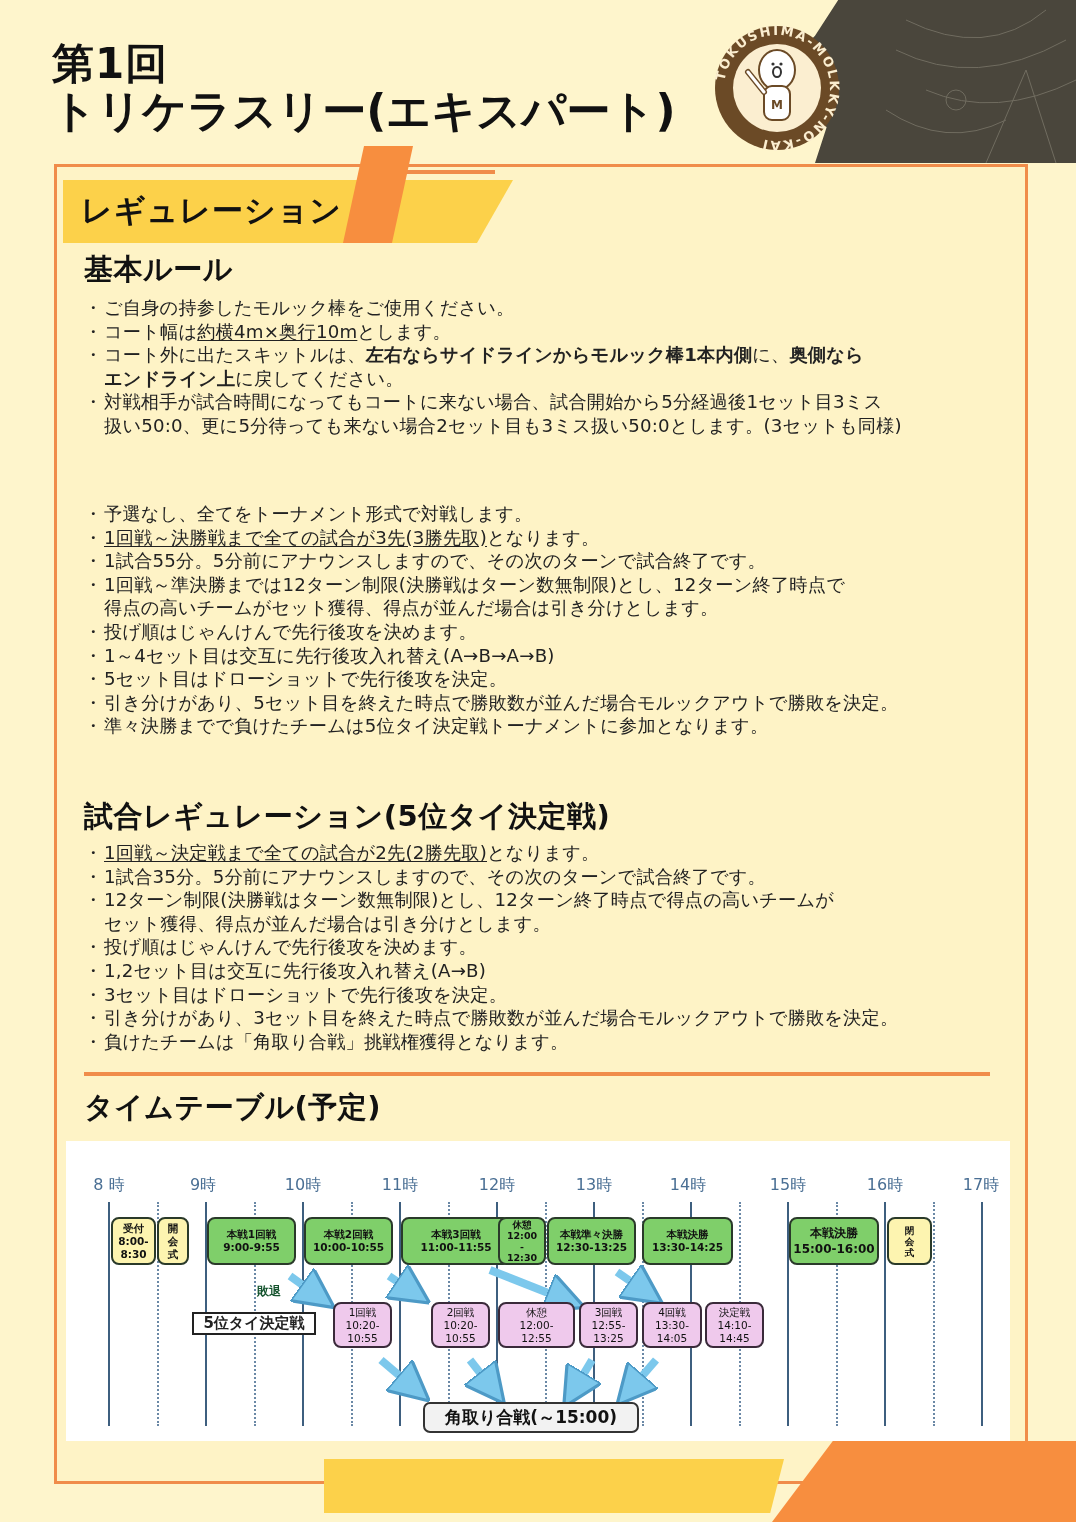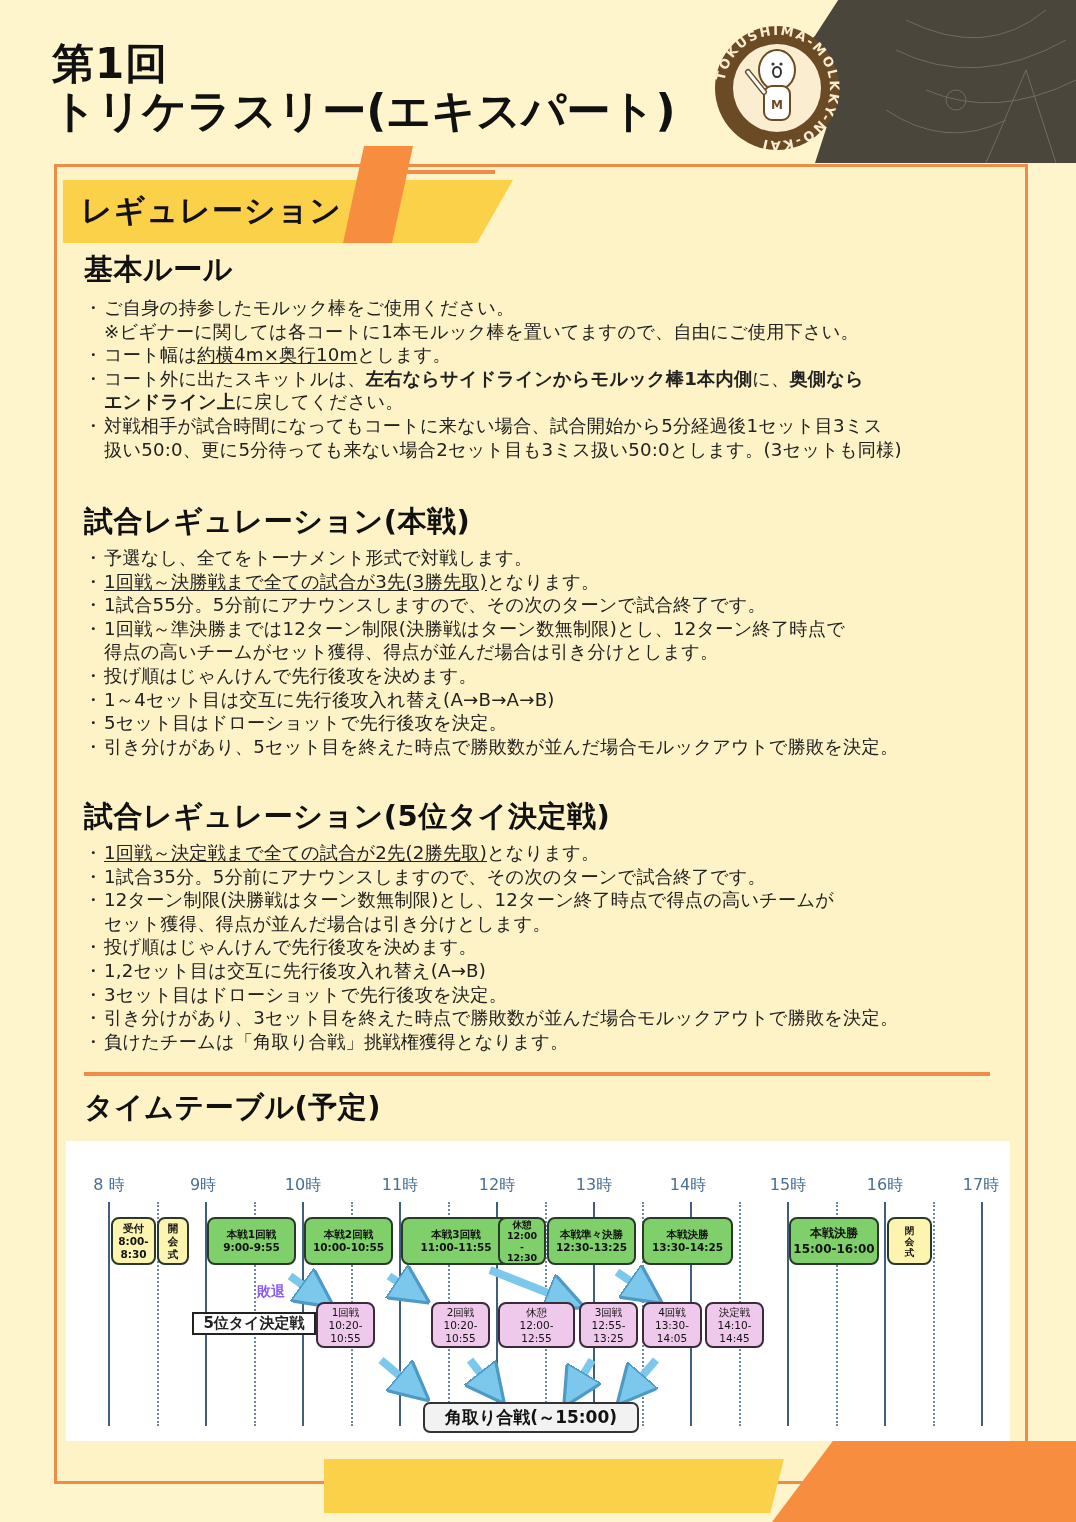--- a/index.html
+++ b/index.html
@@ -112,21 +112,21 @@
   .box.gray { background: #f2f2f2; border-color: #333; font-size: 17px; font-weight: bold; border-radius: 7px; }
   .box.big { font-size: 12px; line-height: 16px; }
 
   .label-5th {
     position: absolute; left: 192px; top: 1312px; width: 124px; height: 23px;
     border: 2px solid #222; background: #fff;
     font-size: 15px; font-weight: bold; text-align: center; line-height: 19px;
   }
   .label-haitai {
     position: absolute; left: 257px; top: 1283px;
-    font-size: 14px; font-weight: bold; color: #8b5cf6;
+    font-size: 12px; font-weight: bold; color: #14532d;
   }
   .arrows { position: absolute; left: 0; top: 0; }
 
   
   .bottom-yellow {
     position: absolute; left: 324px; top: 1459px; width: 460px; height: 54px;
     background: #fcd14a;
     clip-path: polygon(0 0, 100% 0, 97% 100%, 0 100%);
   }
   .bottom-orange {
@@ -183,41 +183,40 @@
     <div class="banner-yellow"></div>
     <div class="banner-line"></div>
     <div class="banner-stripe"></div>
     <div class="banner-text">レギュレーション</div>
   </div>
 
   <div class="section" style="top:250px;">
     <div class="h2">基本ルール</div>
     <ul class="ul" style="margin-top:6px;">
       <li>ご自身の持参したモルック棒をご使用ください。</li>
-      <li class="cont">※ビギナーに関しては各コートに1本モルック棒を置いてますので、自由にご使用下さい。</li>
       <li><span>コート幅は</span><u>約横4m×奥行10m</u><span>とします。</span></li>
       <li><span>コート外に出たスキットルは、</span><b>左右ならサイドラインからモルック棒1本内側</b><span>に、</span><b>奥側なら</b></li>
       <li class="cont"><b>エンドライン上</b><span>に戻してください。</span></li>
       <li>対戦相手が試合時間になってもコートに来ない場合、試合開始から5分経過後1セット目3ミス</li>
       <li class="cont">扱い50:0、更に5分待っても来ない場合2セット目も3ミス扱い50:0とします。(3セットも同様)</li>
     </ul>
   </div>
 
   <div class="section" style="top:502px;">
-    <div class="h2">試合レギュレーション(本戦)</div>
     <ul class="ul">
       <li>予選なし、全てをトーナメント形式で対戦します。</li>
       <li><u>1回戦～決勝戦まで全ての試合が3先(3勝先取)</u><span>となります。</span></li>
       <li>1試合55分。5分前にアナウンスしますので、その次のターンで試合終了です。</li>
       <li>1回戦～準決勝までは12ターン制限(決勝戦はターン数無制限)とし、12ターン終了時点で</li>
       <li class="cont">得点の高いチームがセット獲得、得点が並んだ場合は引き分けとします。</li>
       <li>投げ順はじゃんけんで先行後攻を決めます。</li>
       <li>1～4セット目は交互に先行後攻入れ替え(A→B→A→B)</li>
       <li>5セット目はドローショットで先行後攻を決定。</li>
       <li>引き分けがあり、5セット目を終えた時点で勝敗数が並んだ場合モルックアウトで勝敗を決定。</li>
+      <li>準々決勝までで負けたチームは5位タイ決定戦トーナメントに参加となります。</li>
     </ul>
   </div>
 
   <div class="section" style="top:797px;">
     <div class="h2">試合レギュレーション(5位タイ決定戦)</div>
     <ul class="ul">
       <li><u>1回戦～決定戦まで全ての試合が2先(2勝先取)</u><span>となります。</span></li>
       <li>1試合35分。5分前にアナウンスしますので、その次のターンで試合終了です。</li>
       <li>12ターン制限(決勝戦はターン数無制限)とし、12ターン終了時点で得点の高いチームが</li>
       <li class="cont">セット獲得、得点が並んだ場合は引き分けとします。</li>
@@ -330,21 +329,21 @@
       </div>
       <div class="box yellow" style="left:887px;top:1217px;width:45px;height:48px;font-size:9.5px;line-height:11px;">
         <span>閉</span>
           <span>会</span>
           <span>式</span>
       </div>
 
       <div class="label-haitai">敗退</div>
       <div class="label-5th">5位タイ決定戦</div>
 
-      <div class="box pink" style="left:316px;top:1302px;width:59px;height:46px;">
+      <div class="box pink" style="left:333px;top:1302px;width:59px;height:46px;">
         <span>1回戦</span>
           <span>10:20-</span>
           <span>10:55</span>
       </div>
       <div class="box pink" style="left:431px;top:1302px;width:59px;height:46px;">
         <span>2回戦</span>
           <span>10:20-</span>
           <span>10:55</span>
       </div>
       <div class="box pink" style="left:498px;top:1302px;width:77px;height:46px;">

